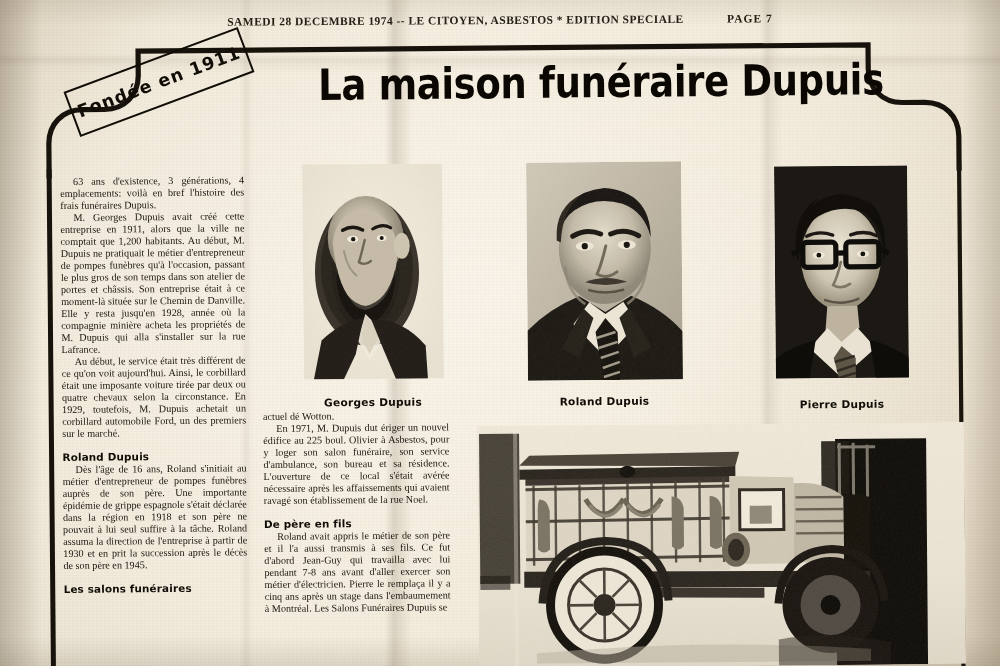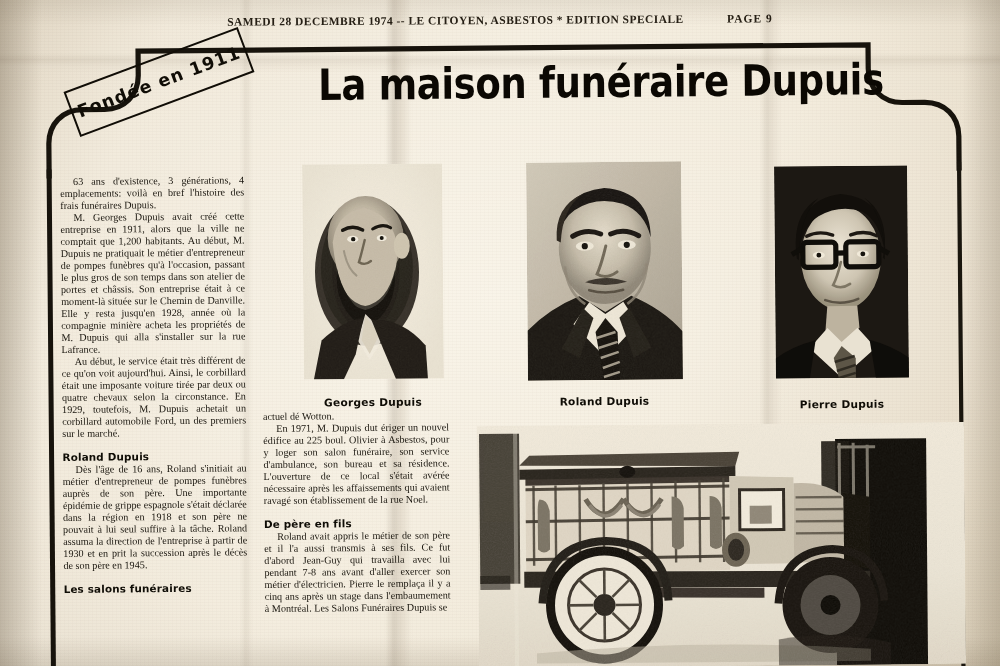--- a/index.html
+++ b/index.html
@@ -150,21 +150,21 @@
 </style>
 </head>
 <body>
 
 <div id="paper"></div>
 <div id="grain"></div>
 <div id="edge-dark"></div>
 
 <div class="runhead ink">
   <span class="slot">SAMEDI 28 DECEMBRE 1974 -- LE CITOYEN, ASBESTOS * EDITION SPECIALE</span>
-  <span class="pageno">PAGE 9</span>
+  <span class="pageno">PAGE 7</span>
 </div>
 
 <div id="frame">
   <svg viewBox="0 0 918 640" preserveAspectRatio="none">
 
     <path d="M 4 128 L 4 96 C 4 76 18 62 38 62 L 60 62 C 80 62 94 48 94 28 L 94 4 L 824 4 L 824 28 C 824 48 838 62 858 62 L 880 62 C 900 62 914 76 914 96 L 914 128" fill="none" stroke="#17130c" stroke-width="5.2" stroke-linecap="square"></path>
 
     <path d="M 4 124 L 4 648" fill="none" stroke="#17130c" stroke-width="5.0" stroke-linecap="square"></path>
     <path d="M 914 124 L 914 648" fill="none" stroke="#1a160e" stroke-width="4.2" stroke-linecap="square"></path>
   </svg>

